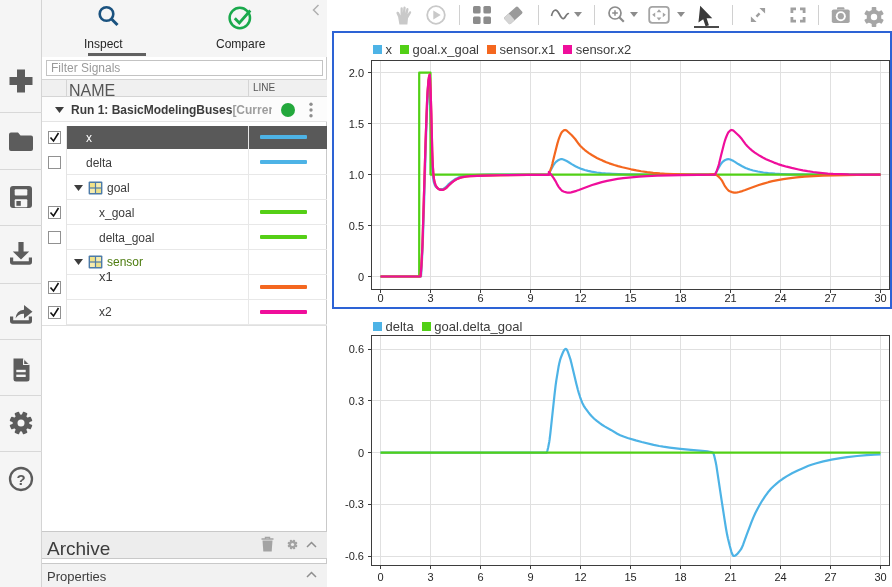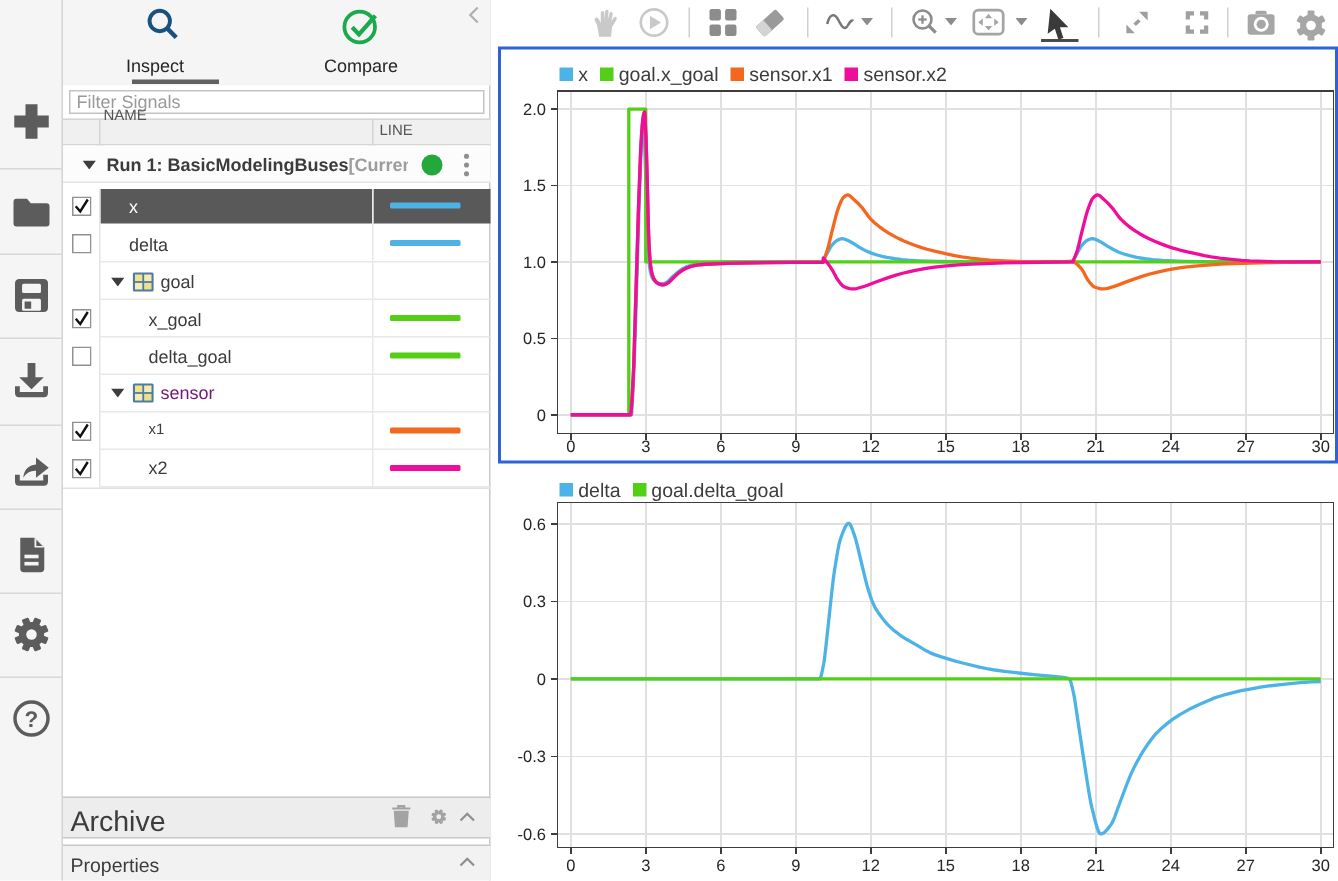--- a/index.html
+++ b/index.html
@@ -70,21 +70,21 @@
     <path d="M6.8 13.2l4.5 4.8 11-12.5" stroke="#1aa94c" stroke-width="2.8" fill="none"></path>
   </svg>
 <div style="position:absolute;left:216px;top:37px;width:56px;text-align:left;font-size:12px;color:#262626">Compare</div>
 <svg style="position:absolute;left:312px;top:4px" width="8" height="12" viewBox="0 0 8 12">
     <path d="M6.5 1L1.5 6l5 5" stroke="#b0b0b0" stroke-width="1.5" fill="none"></path>
   </svg>
 <div style="position:absolute;left:46px;top:60px;width:277px;height:16px;background:#fff;border:1px solid #c3c3c3;font-size:12px;color:#9a9a9a;line-height:14px;padding-left:4px">Filter Signals</div>
 <div style="position:absolute;left:42px;top:79px;width:285px;height:18px;background:#f0f0f0;border-top:1px solid #d5d5d5;border-bottom:1px solid #d5d5d5"></div>
 <div style="position:absolute;left:66px;top:79px;width:1px;height:18px;background:#d5d5d5"></div>
 <div style="position:absolute;left:248px;top:79px;width:1px;height:18px;background:#d5d5d5"></div>
-<div style="position:absolute;left:69px;top:72px;font-size:10px;color:#555">NAME</div>
+<div style="position:absolute;left:69px;top:82px;font-size:16px;color:#555">NAME</div>
 <div style="position:absolute;left:253px;top:82px;font-size:10px;color:#555">LINE</div>
 <div style="position:absolute;left:42px;top:97px;width:285px;height:25px;background:#fcfcfc;border-bottom:1px solid #e4e4e4"></div>
 <svg style="position:absolute;left:55.0px;top:106.8px" width="9" height="6" viewBox="0 0 9 6">
     <path d="M0 0h9L4.5 6z" fill="#3d3d3d"></path>
   </svg>
 <div style="position:absolute;left:71px;top:102px;width:201px;height:16px;overflow:hidden;white-space:nowrap;font-size:12px;font-weight:bold;color:#3c3c3c;line-height:16px">Run 1: BasicModelingBuses<span style="color:#9d9d9d">[Curren</span></div>
 <div style="position:absolute;left:281px;top:103px;width:14px;height:14px;border-radius:50%;background:#23a83c"></div>
 <svg style="position:absolute;left:307px;top:102px" width="8" height="16" viewBox="0 0 8 16">
     <circle cx="4" cy="2.2" r="1.7" fill="#8f8f8f"></circle>
     <circle cx="4" cy="8" r="1.7" fill="#8f8f8f"></circle>
@@ -123,33 +123,33 @@
     <path d="M2.5 6.5l3 3.5 5-8" stroke="#111" stroke-width="1.6" fill="none"></path>
   </svg>
 <div style="position:absolute;left:260px;top:210px;width:47px;height:4px;border-radius:1px;background:#55cf16"></div>
 <div style="position:absolute;left:67px;top:249px;width:260px;height:1px;background:#e8e8e8"></div>
 <div style="position:absolute;left:99px;top:230px;font-size:12px;color:#3c3c3c;line-height:16px">delta_goal</div>
 <svg style="position:absolute;left:48px;top:231px" width="13" height="13" viewBox="0 0 13 13">
     <rect x="0.5" y="0.5" width="12" height="12" fill="#fff" stroke="#919191"></rect>
   </svg>
 <div style="position:absolute;left:260px;top:235px;width:47px;height:4px;border-radius:1px;background:#55cf16"></div>
 <div style="position:absolute;left:67px;top:274px;width:260px;height:1px;background:#e8e8e8"></div>
-<div style="position:absolute;left:107px;top:254px;font-size:12px;color:#701a75;line-height:16px">sensor</div>
+<div style="position:absolute;left:107px;top:254px;font-size:12px;color:#4d7c0f;line-height:16px">sensor</div>
 <svg style="position:absolute;left:73.5px;top:259.45px" width="9" height="6" viewBox="0 0 9 6">
     <path d="M0 0h9L4.5 6z" fill="#3d3d3d"></path>
   </svg>
 <svg style="position:absolute;left:87.5px;top:255px" width="15" height="14" viewBox="0 0 15 14">
 <rect x="0.6" y="0.6" width="13.8" height="12.8" fill="#4d7ba8" rx="1"></rect>
 <rect x="2" y="2" width="4.9" height="4.4" fill="#f2e388"></rect>
     <rect x="8.1" y="2" width="4.9" height="4.4" fill="#f6ecae"></rect>
 <rect x="2" y="7.6" width="4.9" height="4.4" fill="#f6ecae"></rect>
     <rect x="8.1" y="7.6" width="4.9" height="4.4" fill="#ece08c"></rect>
 </svg>
 <div style="position:absolute;left:67px;top:299px;width:260px;height:1px;background:#e8e8e8"></div>
-<div style="position:absolute;left:99px;top:279px;font-size:10px;color:#3c3c3c;line-height:16px">x1</div>
+<div style="position:absolute;left:99px;top:269px;font-size:13px;color:#3c3c3c;line-height:16px">x1</div>
 <svg style="position:absolute;left:48px;top:281px" width="13" height="13" viewBox="0 0 13 13">
     <rect x="0.5" y="0.5" width="12" height="12" fill="#fff" stroke="#919191"></rect>
     <path d="M2.5 6.5l3 3.5 5-8" stroke="#111" stroke-width="1.6" fill="none"></path>
   </svg>
 <div style="position:absolute;left:260px;top:285px;width:47px;height:4px;border-radius:1px;background:#f4671f"></div>
 <div style="position:absolute;left:67px;top:324px;width:260px;height:1px;background:#e8e8e8"></div>
 <div style="position:absolute;left:99px;top:304px;font-size:12px;color:#3c3c3c;line-height:16px">x2</div>
 <svg style="position:absolute;left:48px;top:306px" width="13" height="13" viewBox="0 0 13 13">
     <rect x="0.5" y="0.5" width="12" height="12" fill="#fff" stroke="#919191"></rect>
     <path d="M2.5 6.5l3 3.5 5-8" stroke="#111" stroke-width="1.6" fill="none"></path>

